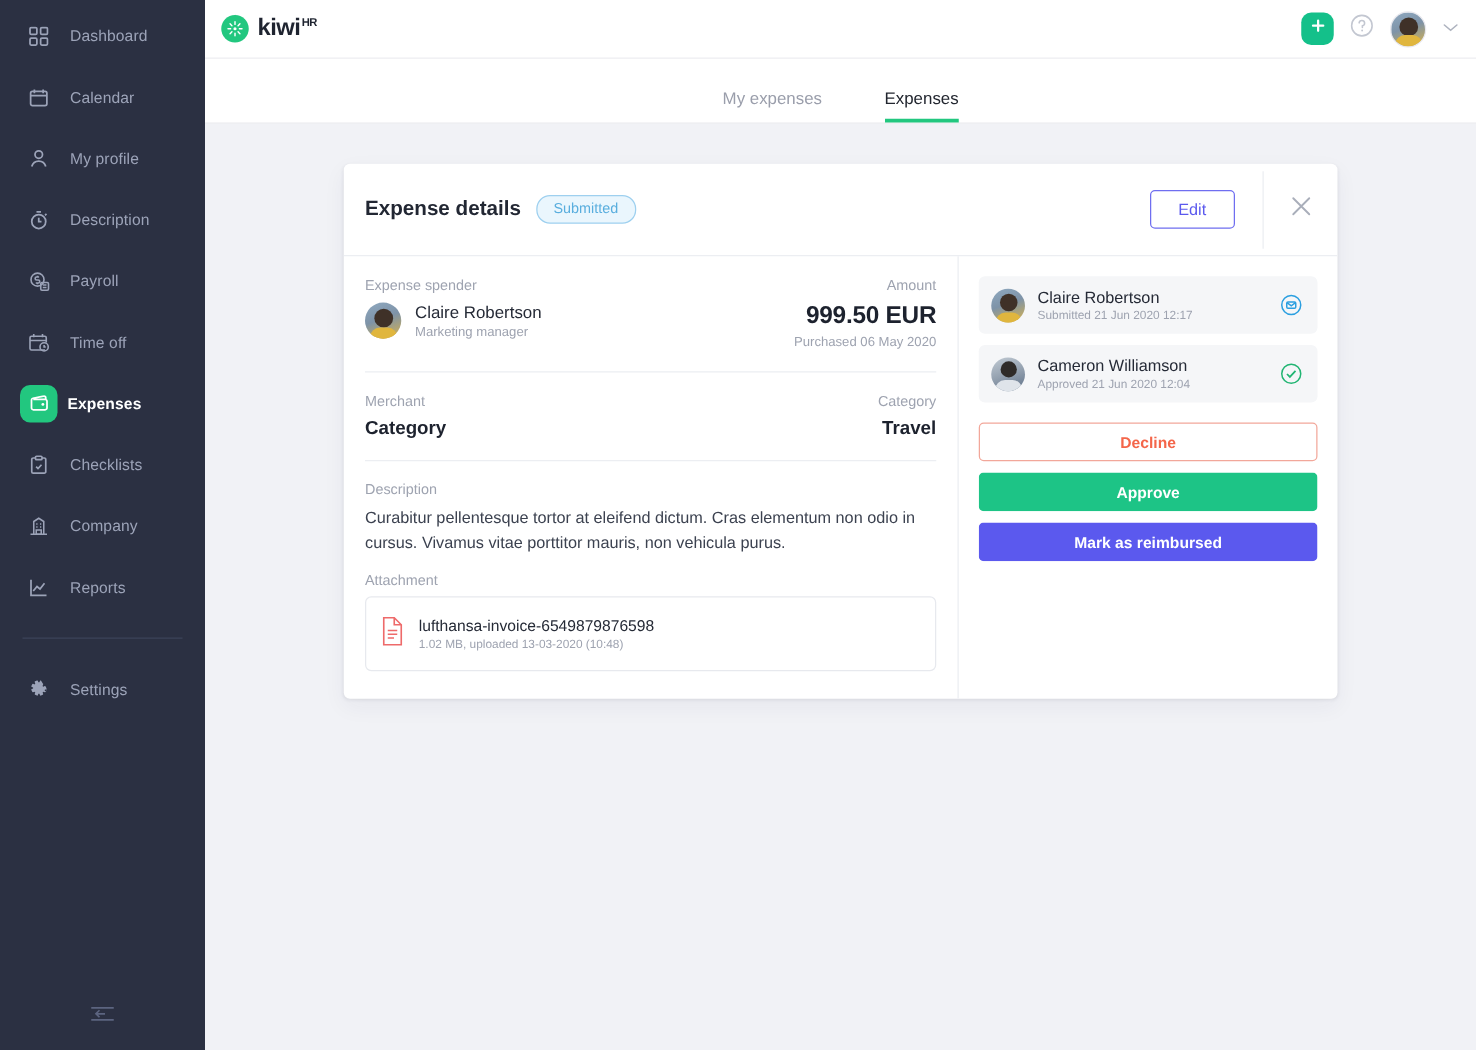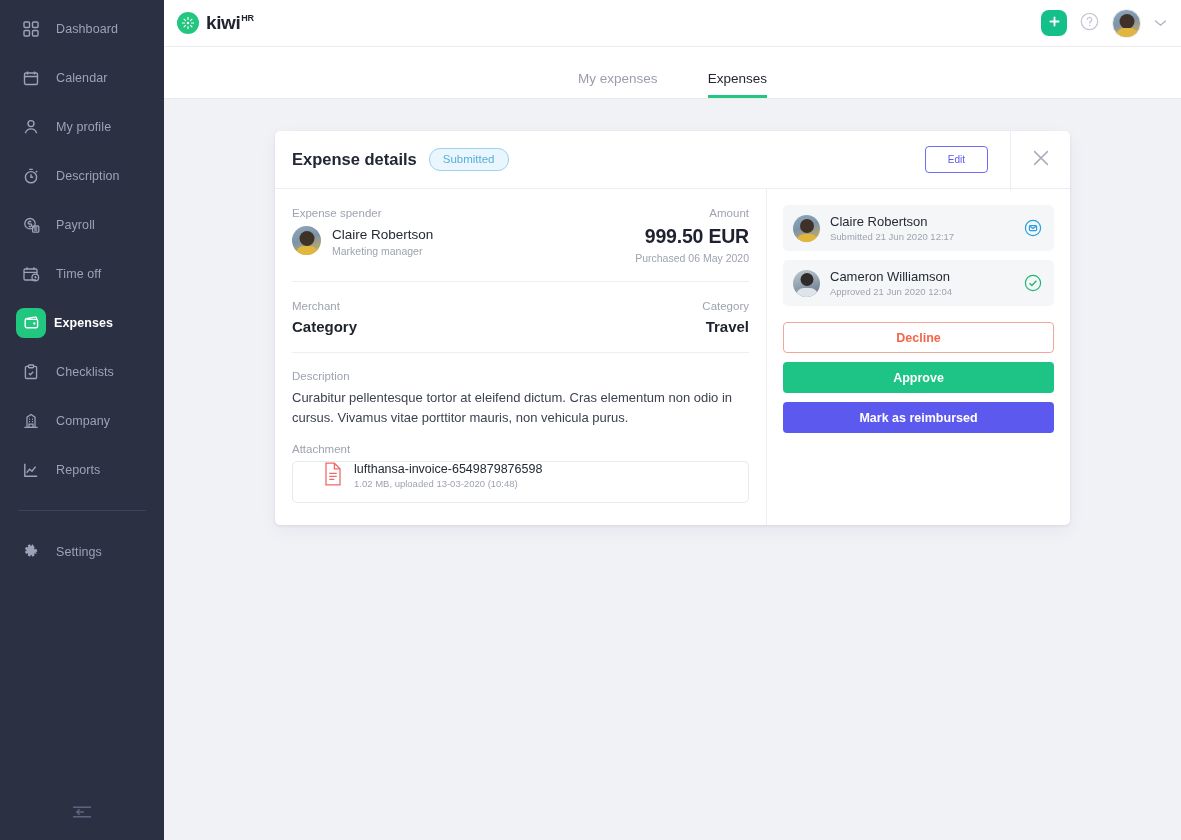--- a/index.html
+++ b/index.html
@@ -135,41 +135,41 @@
   .card {
     width: 795px;
     background: #ffffff;
     border-radius: 5px;
     box-shadow: 0 1px 3px rgba(40,45,70,.09), 0 6px 18px rgba(40,45,70,.05);
     overflow: hidden;
     align-self: flex-start;
   }
   .card-head {
     display: flex; align-items: center;
-    height: 58px;
+    height: 74px;
     border-bottom: 1px solid #eceef2;
     padding-left: 17px;
   }
   .card-title { font-size: 16.5px; color: #222733; }
   .status-pill {
     margin-left: 12px;
     border: 1px solid #9ed0ef;
     background: #eaf6fd;
     color: #59aede;
     font-size: 11.5px;
     border-radius: 11px;
     padding: 4px 13px 5px 13px;
   }
   .head-actions { margin-left: auto; display: flex; align-items: stretch; height: 62px; }
   .edit-btn {
     align-self: center;
     border: 1px solid #6f6ef0;
     color: #5b59ee;
     background: #fff;
-    font-size: 10px;
+    font-size: 13px;
     border-radius: 4px;
     padding: 7px 22px;
     cursor: pointer;
     margin-right: 22px;
     font-family: "Liberation Sans", sans-serif;
   }
   .close-cell {
     width: 60px;
     border-left: 1px solid #eceef2;
     display: flex; align-items: center; justify-content: center;
@@ -212,23 +212,23 @@
   .merch-row { margin-top: 18px; padding-right: 17px; }
   .big-val { font-size: 15px; font-weight: bold; color: #1d222e; }
 
   .desc-block { margin-top: 17px; padding-right: 30px; }
   .desc-text { font-size: 13px; color: #3c4250; line-height: 1.5; }
 
   .attach-block { margin-top: 16px; padding-right: 17px; }
   .attach-box {
     border: 1px solid #e7e9ee;
     border-radius: 5px;
-    height: 42px;
-    display: flex; align-items: flex-start;
-    padding-left: 30px;
+    height: 60px;
+    display: flex; align-items: center;
+    padding-left: 11px;
     gap: 11px;
     cursor: pointer;
     margin-top: 6px;
   }
   .file-name { font-size: 12.5px; color: #252a36; }
   .file-meta { font-size: 9.5px; color: #9ea3b0; margin-top: 2px; }
 
   
   .approver {
     display: flex; align-items: center;

